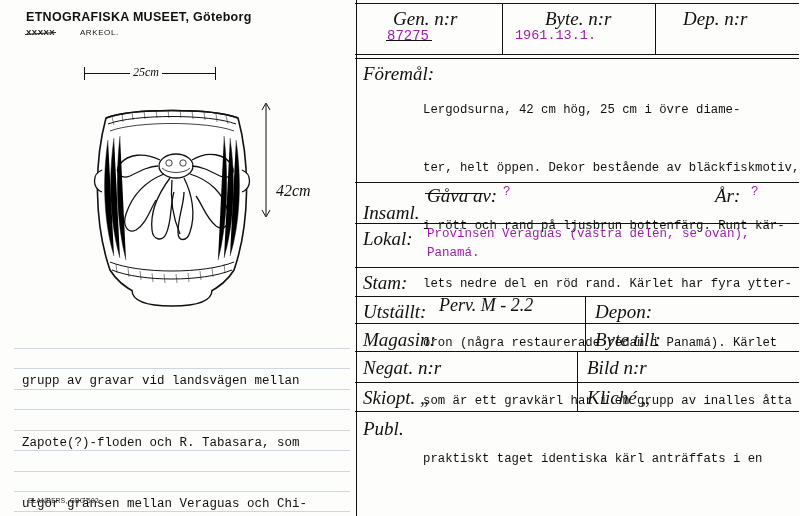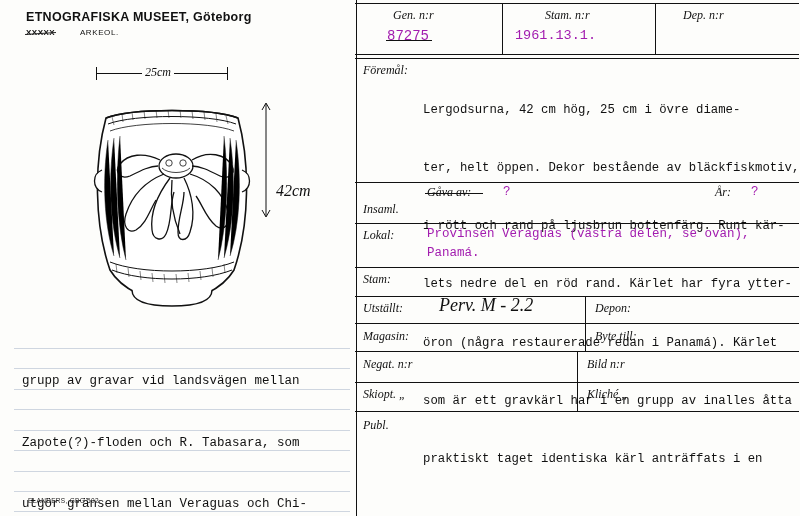--- a/index.html
+++ b/index.html
@@ -35,21 +35,21 @@
     position:relative;display:inline-block;
   }
   .subhdr .strike:after{
     content:"";position:absolute;left:-1px;right:-1px;top:50%;
     border-top:1px solid #222;transform:rotate(-4deg);
   }
   .subhdr .arkeol{margin-left:22px;font-weight:normal;letter-spacing:.6px;}
 
   
   .scalebar{
-    position:absolute;left:96px;top:66px;width:112px;height:14px;
+    position:absolute;left:84px;top:66px;width:112px;height:14px;
   }
   .scalebar .line{
     position:absolute;left:0;top:7px;width:132px;height:1px;background:#111;
   }
   .scalebar .tickL{position:absolute;left:0;top:1px;width:1px;height:13px;background:#111;}
   .scalebar .tickR{position:absolute;left:131px;top:1px;width:1px;height:13px;background:#111;}
   .scalebar .lbl{
     position:absolute;left:46px;top:-1px;background:#fdfdfb;padding:0 3px;
     font-family:"Liberation Serif", serif;font-size:12px;font-style:italic;
   }
@@ -85,21 +85,21 @@
   }
   .vline{
     position:absolute;left:356px;top:0;width:1px;height:516px;background:#111;
   }
   .hline{position:absolute;background:#111;height:1px;}
   .vsep{position:absolute;background:#111;width:1px;}
 
   .fld{
     position:absolute;
     font-family:"Liberation Serif", serif;
-    font-size:12px;font-style:italic;
+    font-size:19px;font-style:italic;
     white-space:nowrap;
   }
   .hand{
     position:absolute;
     font-family:"Liberation Mono", monospace;
     font-size:12.5px;font-style:normal;
     white-space:pre;
     color:#a21caf;
   }
   .big-hand{
@@ -260,21 +260,21 @@
     <div class="hline" style="left:0;top:382px;width:444px;"></div>
     <div class="hline" style="left:0;top:411px;width:444px;"></div>
 
     <div class="vsep" style="left:147px;top:3px;height:51px;"></div>
     <div class="vsep" style="left:300px;top:3px;height:51px;"></div>
 
     <div class="vsep" style="left:230px;top:296px;height:55px;"></div>
     <div class="vsep" style="left:222px;top:351px;height:60px;"></div>
 
     <div class="fld" style="left:38px;top:8px;">Gen. n:r</div>
-    <div class="fld" style="left:190px;top:8px;">Stam. n:r</div>
+    <div class="fld" style="left:190px;top:8px;">Byte. n:r</div>
     <div class="fld" style="left:328px;top:8px;">Dep. n:r</div>
 
     <div class="hand" style="left:32px;top:28px;font-size:14px;">87275</div>
     <div class="strikethru" style="left:31px;top:40px;width:46px;"></div>
     <div class="hand" style="left:160px;top:28px;font-size:13.5px;">1961.13.1.</div>
     <div class="hand" style="left:318px;top:28px;font-size:13.5px;"></div>
 
     <div class="fld" style="left:8px;top:63px;">Föremål:</div>
     <div class="desc" style="left:68px;top:62px;width:372px;">
       <div>Lergodsurna, 42 cm hög, 25 cm i övre diame-</div>

